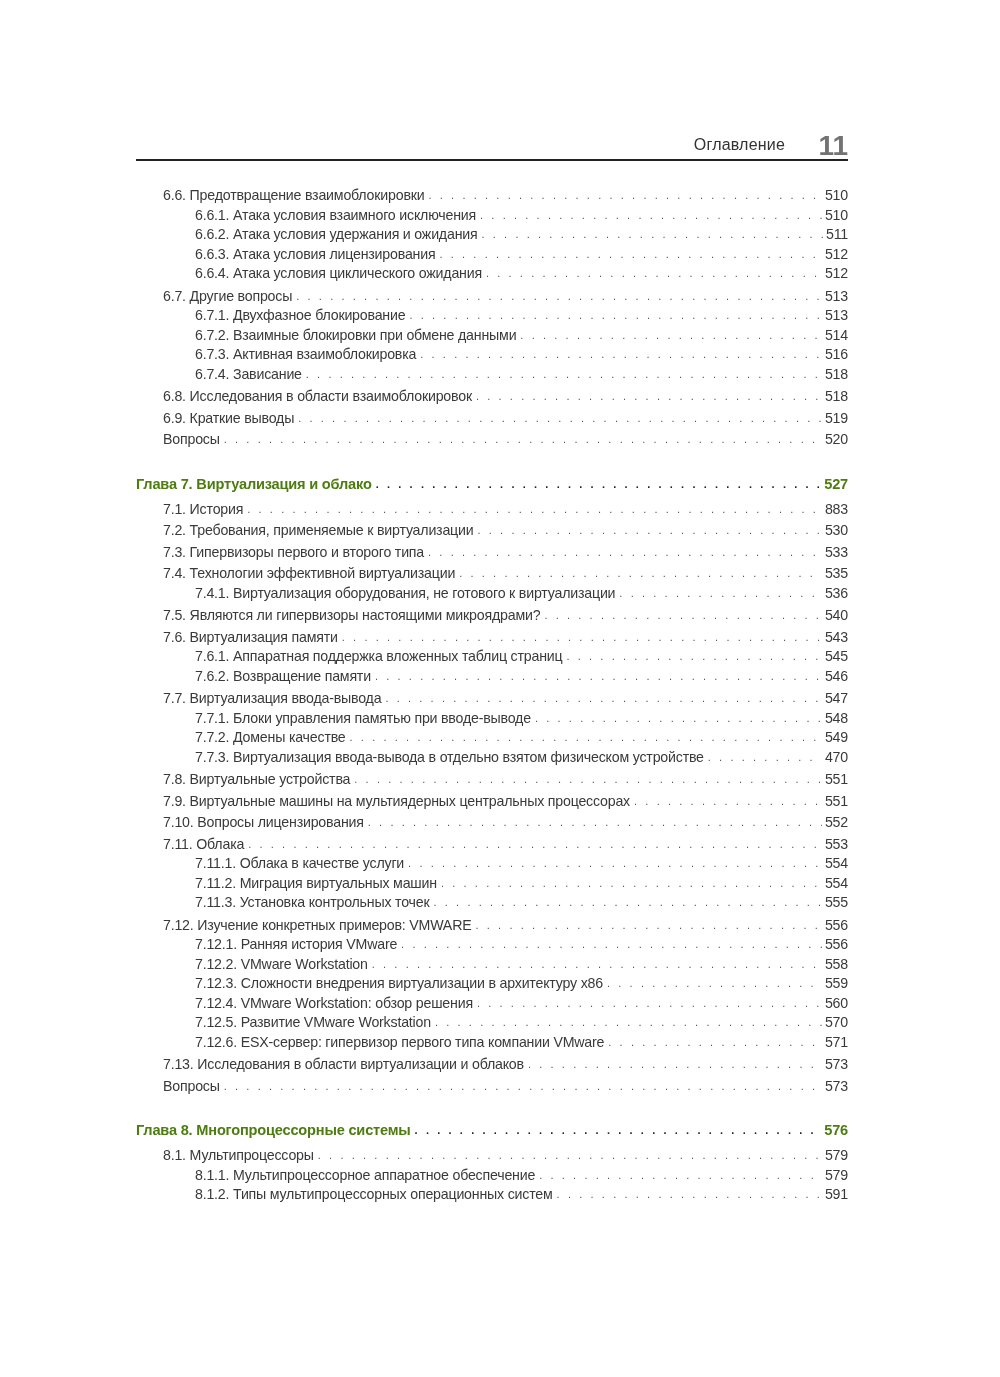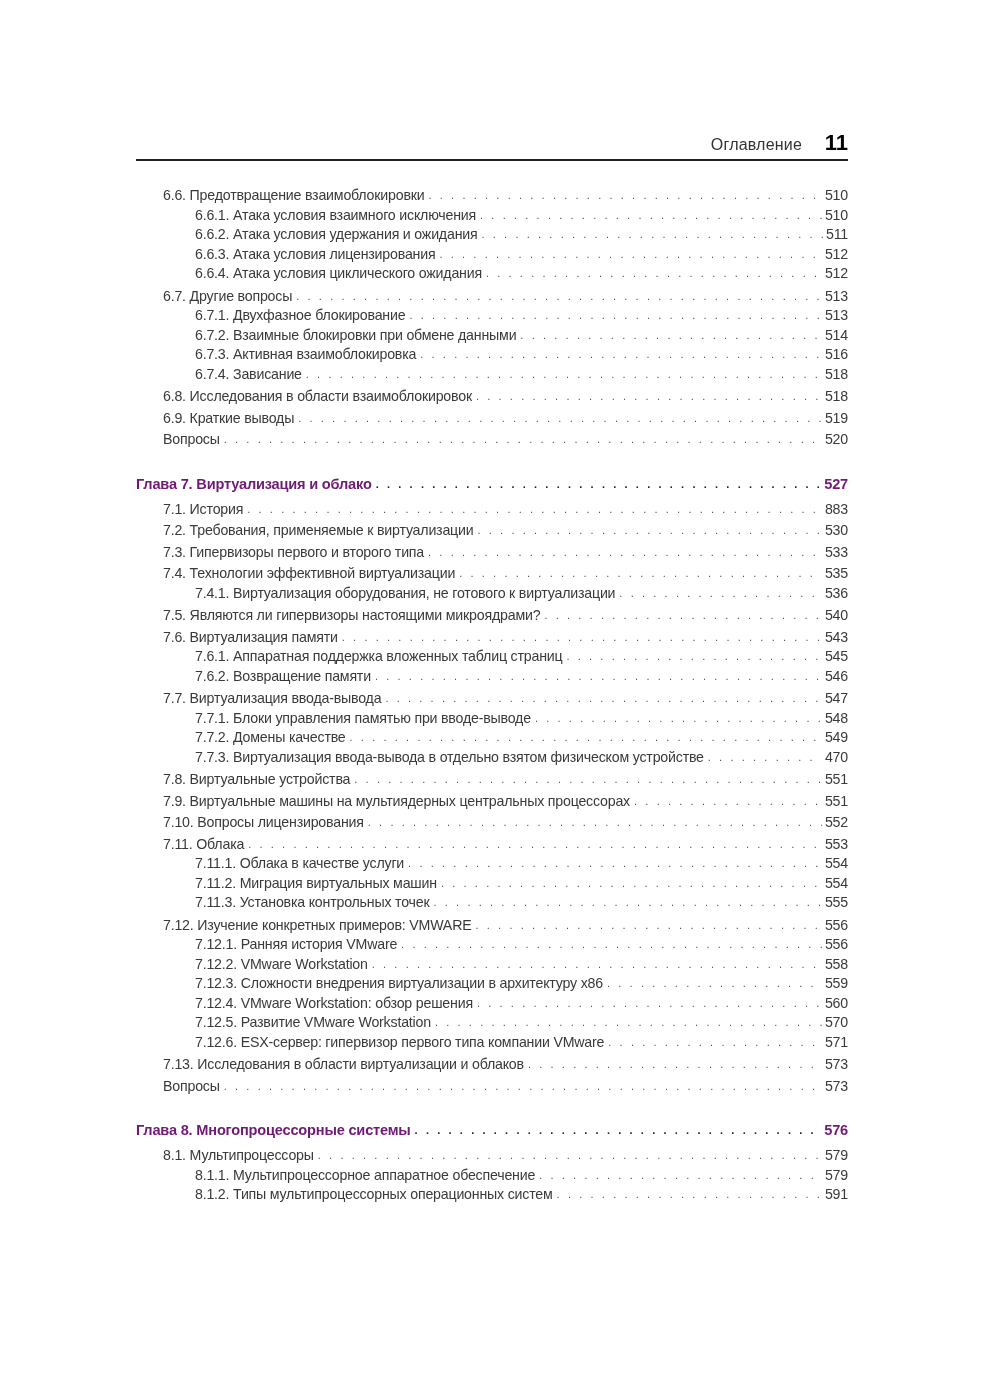--- a/index.html
+++ b/index.html
@@ -1,31 +1,31 @@
 <!DOCTYPE html>
 <html><head>
 <meta charset="utf-8">
 <style>
   html, body { margin: 0; padding: 0; background: #ffffff; }
   body { width: 1000px; height: 1377px; position: relative; overflow: hidden;
          font-family: "Liberation Sans", sans-serif; color: #3a3a3a; }
   .header { position: absolute; left: 136px; top: 128px; width: 712px; height: 30px; }
-  .header-title { position: absolute; right: 46px; top: 8px; font-size: 16px; color: #333; letter-spacing: 0.2px; }
-  .header-page { position: absolute; right: 0; top: 2px; font-size: 22px; font-weight: bold; color: #000000; }
+  .header-title { position: absolute; right: 63px; top: 8px; font-size: 16px; color: #333; letter-spacing: 0.2px; }
+  .header-page { position: absolute; right: 0; top: 2px; font-size: 28px; font-weight: bold; color: #737373; }
   .header-rule { position: absolute; left: 136px; top: 159px; width: 712px; height: 2px; background: #222; }
   #toc { position: absolute; left: 136px; top: 184px; width: 712px; }
   .entry { display: flex; align-items: flex-end; font-size: 14.2px; line-height: 19.5px; white-space: nowrap; letter-spacing: -0.2px; }
   .entry .t { flex: 0 0 auto; padding-right: 4px; }
   .entry .d { flex: 1 1 auto; overflow: hidden; color: #555; letter-spacing: 2.6px; font-size: 11px; }
   .entry .d::before { content: ". . . . . . . . . . . . . . . . . . . . . . . . . . . . . . . . . . . . . . . . . . . . . . . . . . . . . . . . . . . . . . . . . . . . . . . . . . . . . . . . . . . . . . . . . . . . . . . . . . . . . . ."; }
   .entry .p { flex: 0 0 auto; padding-left: 3px; text-align: right; }
   .lvl1 { padding-left: 27px; margin-top: 2px; }
   .lvl2 { padding-left: 59px; }
   .lvl2 + .lvl1 { margin-top: 3px; }
-  .chapter { font-weight: bold; color: #701a75; font-size: 14.6px; margin-top: 24px; margin-bottom: 6px; line-height: 20px; }
+  .chapter { font-weight: bold; color: #4d7c0f; font-size: 14.6px; margin-top: 24px; margin-bottom: 6px; line-height: 20px; }
   .chapter .d { color: #222; }
 </style>
 </head>
 <body>
 
 <div class="header">
   <span class="header-title">Оглавление</span>
   <span class="header-page">11</span>
 </div>
 <div class="header-rule"></div>

